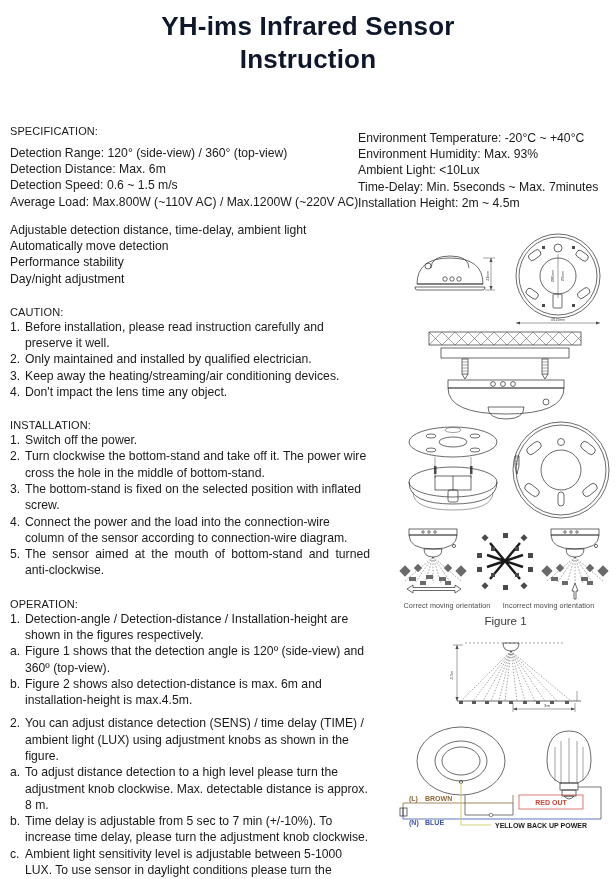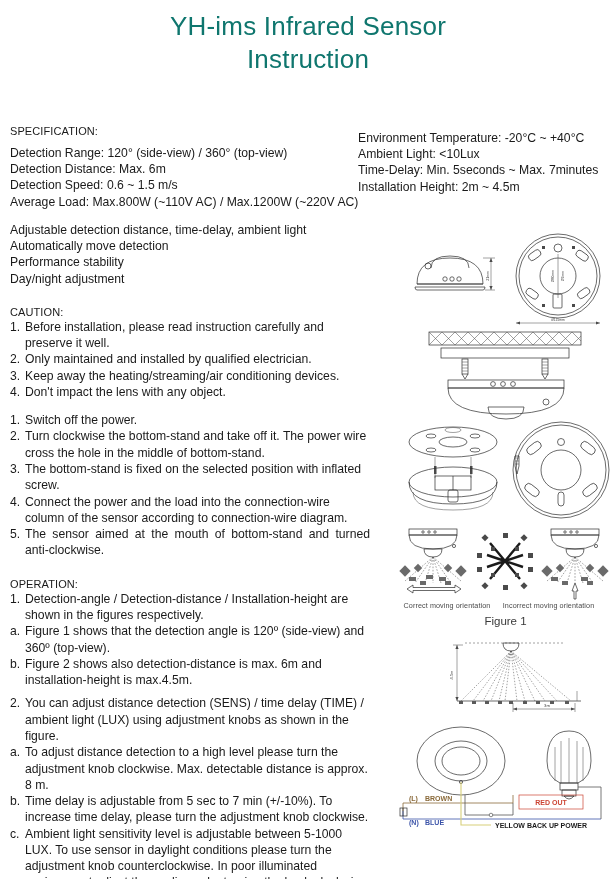--- a/index.html
+++ b/index.html
@@ -18,26 +18,26 @@
   .page {
     position: relative;
     width: 616px;
     height: 879px;
     background: #fff;
   }
 
   
   .title {
     text-align: center;
-    font-weight: normal;
+    font-weight: bold;
     font-size: 26px;
     line-height: 1.28;
     letter-spacing: 0.2px;
     padding: 10px 40px 0 40px;
-    color: #0f766e;
+    color: #0f172a;
   }
 
   
   .body-wrap {
     position: absolute;
     top: 118px;
     left: 0;
     width: 616px;
   }
   .col-left {
@@ -153,25 +153,26 @@
       <div class="item">
         <span class="mk">2.</span>
         <span class="tx">Only maintained and installed by qualified electrician.</span>
       </div>
       <div class="item">
         <span class="mk">3.</span>
         <span class="tx">Keep away the heating/streaming/air conditioning devices.</span>
       </div>
       <div class="item">
         <span class="mk">4.</span>
-        <span class="tx">Don't impact the lens with any object.</span>
+        <span class="tx">Don't impact the lens time any object.</span>
       </div>
 
       <div class="gap-md"></div>
 
+      <div class="sec-head">INSTALLATION:</div>
       <div class="item">
         <span class="mk">1.</span>
         <span class="tx">Switch off the power.</span>
       </div>
       <div class="item">
         <span class="mk">2.</span>
         <span class="tx">Turn clockwise the bottom-stand and take off it. The power wire      cross the hole in the middle of bottom-stand.</span>
       </div>
       <div class="item">
         <span class="mk">3.</span>
@@ -216,20 +217,21 @@
       </div>
       <div class="item sub-ind">
         <span class="mk">c.</span>
         <span class="tx">Ambient light sensitivity level is adjustable between 5-1000 LUX. To use sensor in daylight conditions please turn the adjustment knob counterclockwise. In poor illuminated environment adjust the appliance by turning the knob clockwise.</span>
       </div>
 
     </div>
 
     <div class="col-right-specs">
       <div class="line">Environment Temperature: -20°C ~ +40°C</div>
+      <div class="line">Environment Humidity: Max. 93%</div>
       <div class="line">Ambient Light: &lt;10Lux</div>
       <div class="line">Time-Delay: Min. 5seconds ~ Max. 7minutes</div>
       <div class="line">Installation Height: 2m ~ 4.5m</div>
     </div>
 
   </div>
 
   <div class="figs">
 
     <div class="fig-block">

